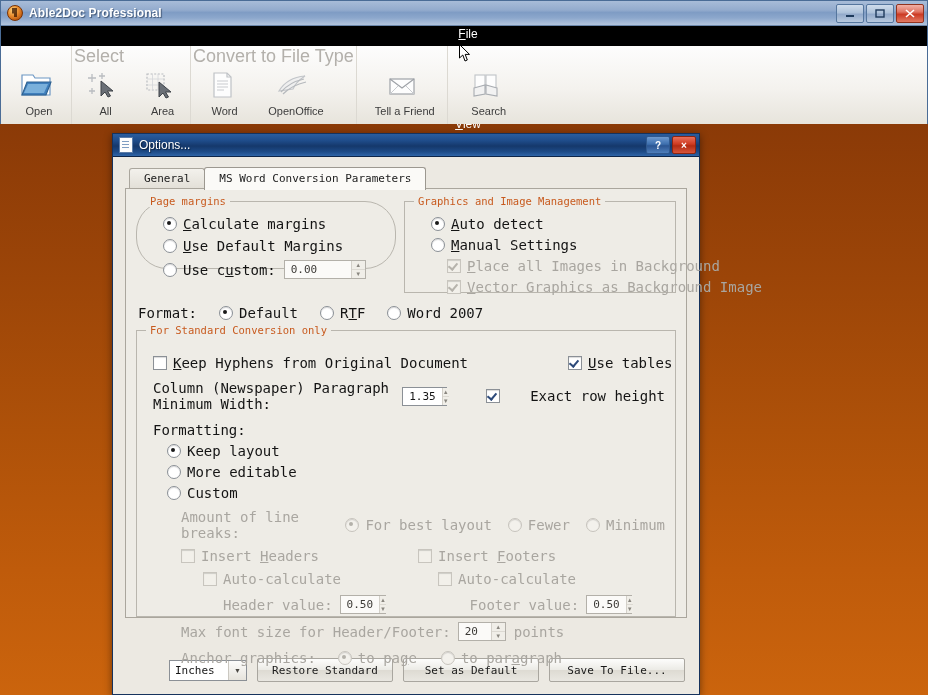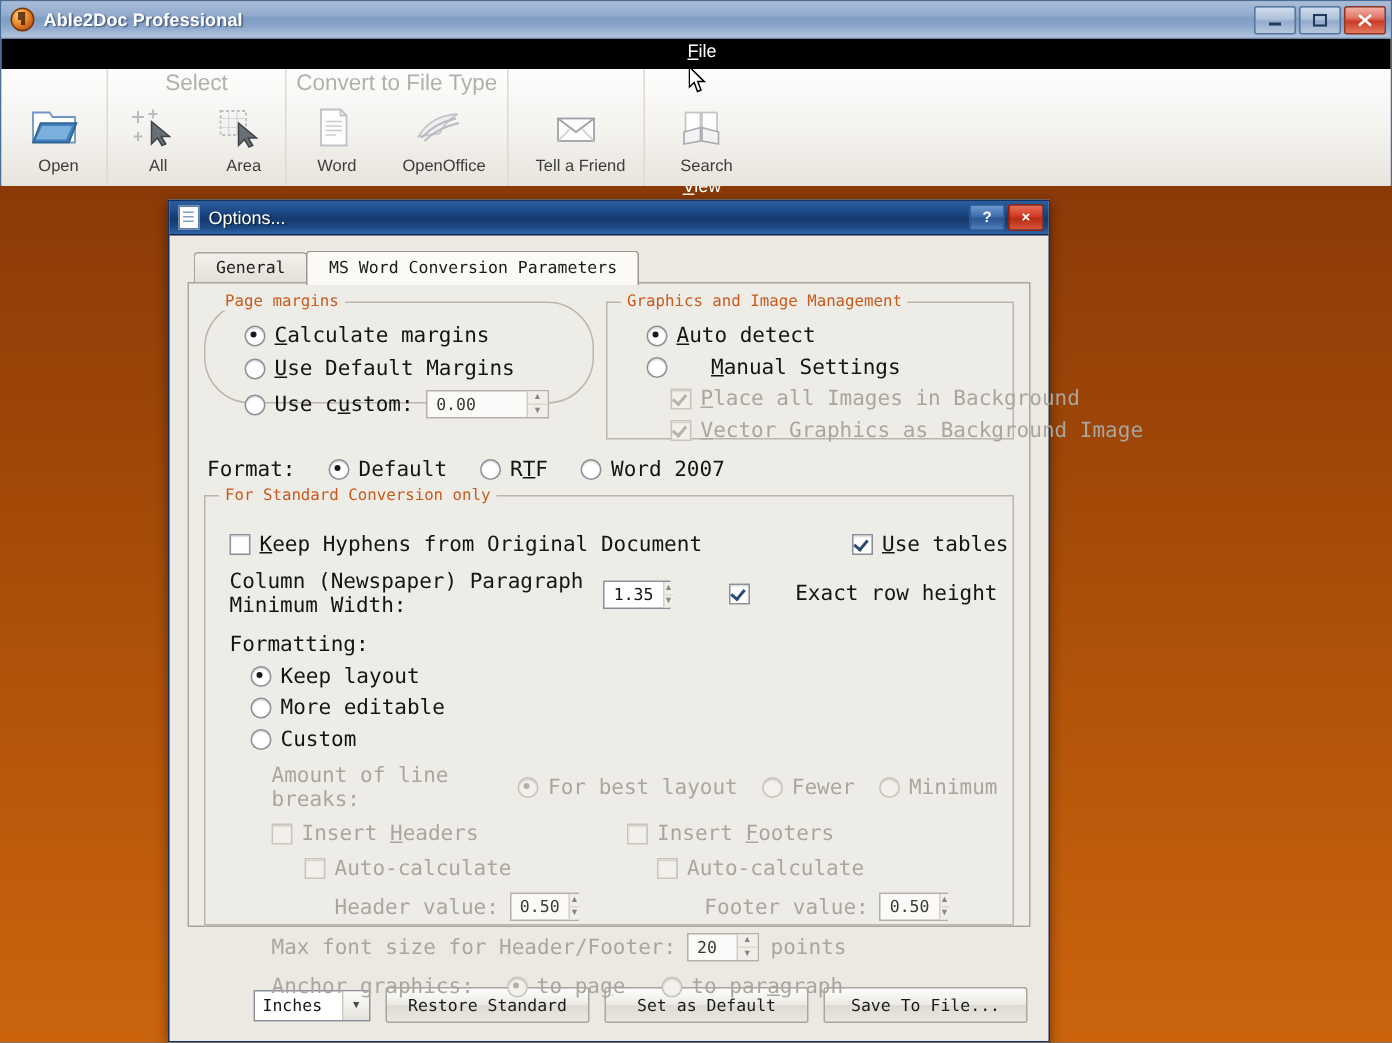--- a/index.html
+++ b/index.html
@@ -75,22 +75,22 @@
     position:relative;height:78px;
     background:linear-gradient(to bottom,#fdfdfd 0%,#f4f2ee 55%,#e7e4dc 100%);
     display:flex;align-items:flex-start;
   }
   .rgroup{
     position:relative;height:78px;display:flex;flex-direction:column;
     padding:0 2px;box-sizing:border-box;
   }
   .rgroup + .rgroup{border-left:1px solid #dcd9d2;}
   .rgroup-title{
-    height:20px;line-height:20px;text-align:center;
-    font-size:15px;color:#b3b0ab;font-family:"Liberation Sans", sans-serif;
+    height:20px;line-height:20px;
+    font-size:18px;color:#b3b0ab;font-family:"Liberation Sans", sans-serif;
     white-space:nowrap;
   }
   .rgroup-items{display:flex;align-items:flex-start;}
   .rbtn{
     width:57px;display:flex;flex-direction:column;align-items:center;
     padding-top:2px;cursor:default;
   }
   .rbtn .glyph{height:34px;display:flex;align-items:center;justify-content:center;}
   .rbtn .lbl{
     font-size:11px;color:#3c3c3c;margin-top:3px;
@@ -466,21 +466,21 @@
           </div>
 
           <div class="grp" style="width:272px;height:92px;">
             <div class="grp-legend">Graphics and Image Management</div>
 
             <div class="row" style="margin-left:16px;">
               <span class="radio on"></span>
               <span class="mono lbl"><u>A</u>uto detect</span>
             </div>
 
-            <div class="row" style="margin-left:16px;margin-top:5px;gap:23px;">
+            <div class="row" style="margin-left:16px;margin-top:5px;">
               <span class="radio"></span>
               <span class="mono lbl"><u>M</u>anual Settings</span>
             </div>
 
             <div class="row" style="margin-left:32px;margin-top:5px;">
               <span class="chk on dis"></span>
               <span class="mono dis lbl"><u>P</u>lace all Images in Background</span>
             </div>
 
             <div class="row" style="margin-left:32px;margin-top:5px;">

